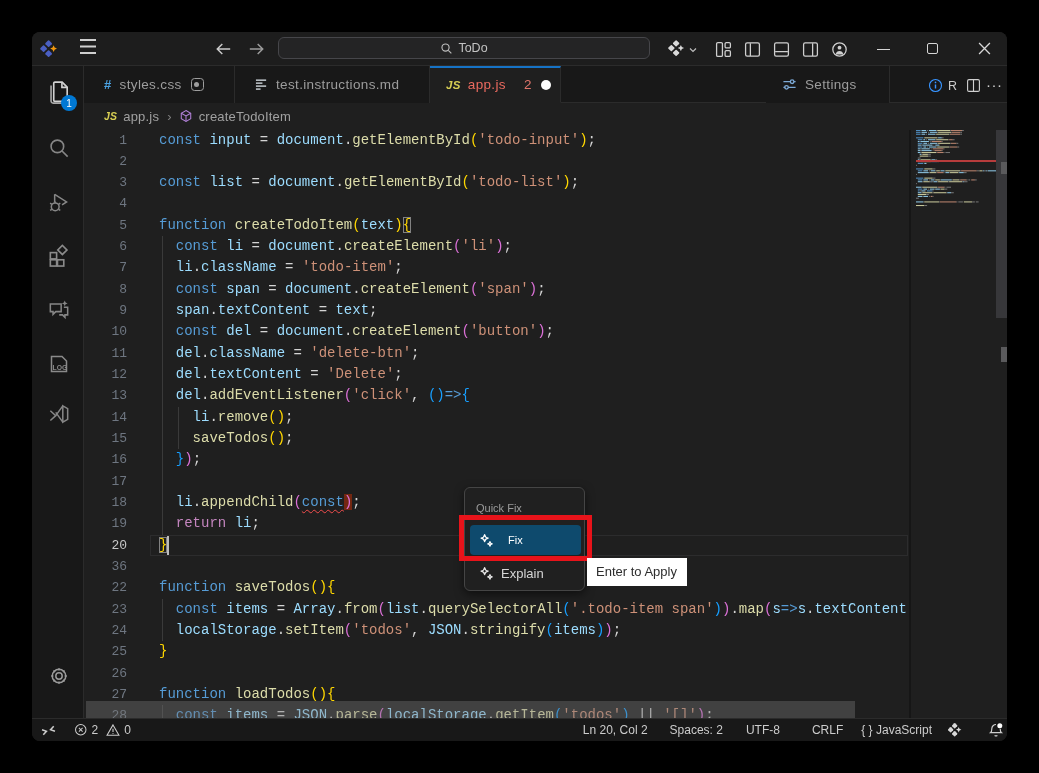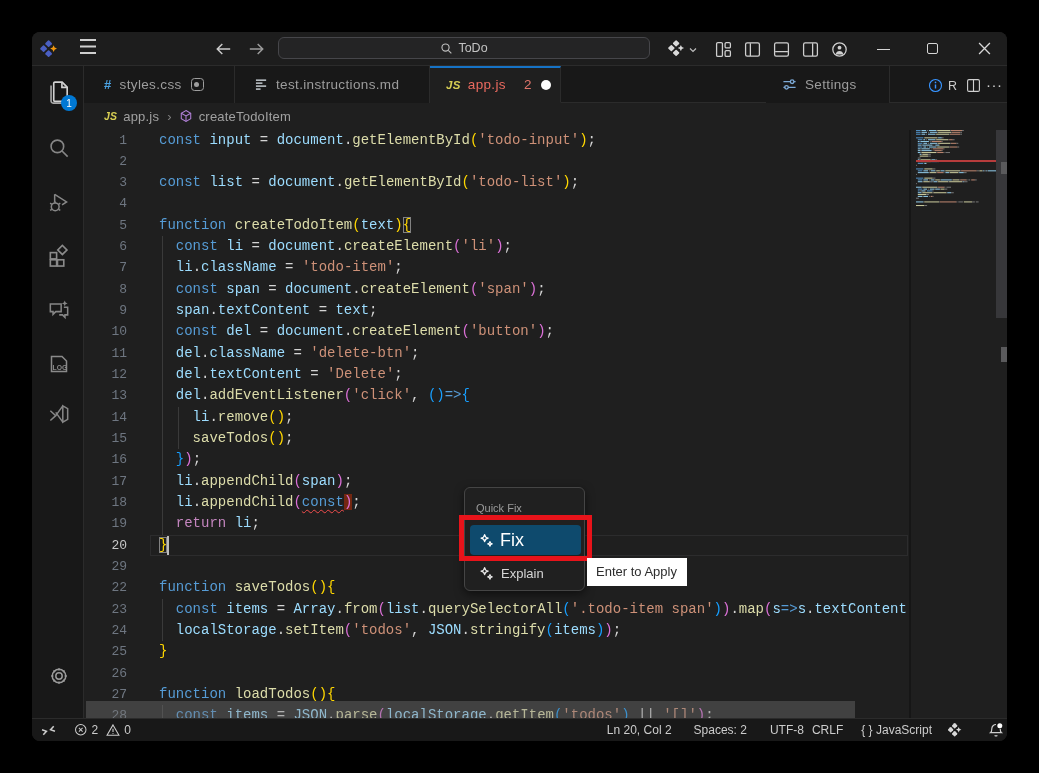--- a/index.html
+++ b/index.html
@@ -27,21 +27,21 @@
 i.k{color:#569cd6}i.c{color:#c586c0}i.v{color:#9cdcfe}i.f{color:#dcdcaa}
 i.s{color:#ce9178}i.p{color:#d4d4d4}i.y{color:#ffd700}i.m{color:#da70d6}i.u{color:#179fff}
 i.bx{outline:1px solid #828282;outline-offset:-1px}
 i.rust{background:#732711}
 i.sq{text-decoration:underline wavy #f14c4c 1px;text-underline-offset:3px}
 
 #status{position:absolute;left:0;bottom:0;width:100%;height:23px;background:#181818;border-top:1px solid #2b2b2b;color:#cccccc;font-size:12px;display:flex;align-items:center}
 .sit{display:flex;align-items:center;gap:4px}
 
 #qf{position:absolute;left:432px;top:455px;width:121px;height:104px;background:#202020;border:1px solid #454545;border-radius:6px;box-shadow:0 3px 10px rgba(0,0,0,.55)}
-#fixrow{position:absolute;left:5px;top:37px;width:111px;height:30px;background:#0e4a6d;border-radius:4px;display:flex;align-items:center;gap:6px;padding-left:9px;color:#fff;font-size:18px}
+#fixrow{position:absolute;left:5px;top:37px;width:111px;height:30px;background:#0e4a6d;border-radius:4px;display:flex;align-items:center;gap:14px;padding-left:9px;color:#fff;font-size:11px}
 #exrow{position:absolute;left:5px;top:71px;width:111px;height:28px;display:flex;align-items:center;gap:7px;padding-left:9px;color:#d6d6d6;font-size:13px}
 #redbox{position:absolute;left:427px;top:483px;width:133px;height:46px;border:5px solid #e8131a;z-index:5}
 #tip{position:absolute;left:554.5px;top:526px;width:100px;height:27.5px;background:#fff;color:#2d2d2d;font-size:13px;display:flex;align-items:center;justify-content:center;z-index:6}
 
 </style></head><body>
 <div id="w">
 <div id="title"></div>
 <div class="abs" style="left:7px;top:7px"><svg width="20" height="20" viewBox="0 0 20 20">
         <g fill="#4a5fc3">
           <g transform="translate(9.6,4.6) rotate(45)">
@@ -228,21 +228,21 @@
       <div class="ln" style="top:213.30px">11</div>
       <div class="ln" style="top:234.63px">12</div>
       <div class="ln" style="top:255.96px">13</div>
       <div class="ln" style="top:277.29px">14</div>
       <div class="ln" style="top:298.62px">15</div>
       <div class="ln" style="top:319.95px">16</div>
       <div class="ln" style="top:341.28px">17</div>
       <div class="ln" style="top:362.61px">18</div>
       <div class="ln" style="top:383.94px">19</div>
       <div class="ln cur" style="top:405.27px">20</div>
-      <div class="ln" style="top:426.60px">29</div>
+      <div class="ln" style="top:426.60px">36</div>
       <div class="ln" style="top:447.93px">22</div>
       <div class="ln" style="top:469.26px">23</div>
       <div class="ln" style="top:490.59px">24</div>
       <div class="ln" style="top:511.92px">25</div>
       <div class="ln" style="top:533.25px">26</div>
       <div class="ln" style="top:554.58px">27</div>
       <div class="ln" style="top:575.91px">28</div>
 <div id="codeclip">
 <div class="cl" style="top:0.00px"><i class="k">const</i><i class="p">&nbsp;</i><i class="v">input</i><i class="p">&nbsp;=&nbsp;</i><i class="v">document</i><i class="p">.</i><i class="f">getElementById</i><i class="y">(</i><i class="s">'todo-input'</i><i class="y">)</i><i class="p">;</i></div>
         <div class="cl" style="top:42.66px"><i class="k">const</i><i class="p">&nbsp;</i><i class="v">list</i><i class="p">&nbsp;=&nbsp;</i><i class="v">document</i><i class="p">.</i><i class="f">getElementById</i><i class="y">(</i><i class="s">'todo-list'</i><i class="y">)</i><i class="p">;</i></div>
@@ -252,21 +252,20 @@
         <div class="cl" style="top:127.98px"><i class="p">&nbsp;&nbsp;</i><i class="v">li</i><i class="p">.</i><i class="v">className</i><i class="p">&nbsp;=&nbsp;</i><i class="s">'todo-item'</i><i class="p">;</i></div>
         <div class="cl" style="top:149.31px"><i class="p">&nbsp;&nbsp;</i><i class="k">const</i><i class="p">&nbsp;</i><i class="v">span</i><i class="p">&nbsp;=&nbsp;</i><i class="v">document</i><i class="p">.</i><i class="f">createElement</i><i class="m">(</i><i class="s">'span'</i><i class="m">)</i><i class="p">;</i></div>
         <div class="cl" style="top:170.64px"><i class="p">&nbsp;&nbsp;</i><i class="v">span</i><i class="p">.</i><i class="v">textContent</i><i class="p">&nbsp;=&nbsp;</i><i class="v">text</i><i class="p">;</i></div>
         <div class="cl" style="top:191.97px"><i class="p">&nbsp;&nbsp;</i><i class="k">const</i><i class="p">&nbsp;</i><i class="v">del</i><i class="p">&nbsp;=&nbsp;</i><i class="v">document</i><i class="p">.</i><i class="f">createElement</i><i class="m">(</i><i class="s">'button'</i><i class="m">)</i><i class="p">;</i></div>
         <div class="cl" style="top:213.30px"><i class="p">&nbsp;&nbsp;</i><i class="v">del</i><i class="p">.</i><i class="v">className</i><i class="p">&nbsp;=&nbsp;</i><i class="s">'delete-btn'</i><i class="p">;</i></div>
         <div class="cl" style="top:234.63px"><i class="p">&nbsp;&nbsp;</i><i class="v">del</i><i class="p">.</i><i class="v">textContent</i><i class="p">&nbsp;=&nbsp;</i><i class="s">'Delete'</i><i class="p">;</i></div>
         <div class="cl" style="top:255.96px"><i class="p">&nbsp;&nbsp;</i><i class="v">del</i><i class="p">.</i><i class="f">addEventListener</i><i class="m">(</i><i class="s">'click'</i><i class="p">,&nbsp;</i><i class="u">()</i><i class="k">=&gt;</i><i class="u">{</i></div>
         <div class="cl" style="top:277.29px"><i class="p">&nbsp;&nbsp;&nbsp;&nbsp;</i><i class="v">li</i><i class="p">.</i><i class="f">remove</i><i class="y">()</i><i class="p">;</i></div>
         <div class="cl" style="top:298.62px"><i class="p">&nbsp;&nbsp;&nbsp;&nbsp;</i><i class="f">saveTodos</i><i class="y">()</i><i class="p">;</i></div>
         <div class="cl" style="top:319.95px"><i class="p">&nbsp;&nbsp;</i><i class="u">}</i><i class="m">)</i><i class="p">;</i></div>
-        <div class="cl" style="top:341.28px"><i class="p">&nbsp;&nbsp;</i><i class="v">li</i><i class="p">.</i><i class="f">appendChild</i><i class="m">(</i><i class="v">span</i><i class="m">)</i><i class="p">;</i></div>
         <div class="cl" style="top:362.61px"><i class="p">&nbsp;&nbsp;</i><i class="v">li</i><i class="p">.</i><i class="f">appendChild</i><i class="m">(</i><i class="k sq">const</i><i class="m rust">)</i><i class="p">;</i></div>
         <div class="cl" style="top:383.94px"><i class="p">&nbsp;&nbsp;</i><i class="c">return</i><i class="p">&nbsp;</i><i class="v">li</i><i class="p">;</i></div>
         <div class="cl" style="top:405.27px"><i class="y bx">}</i></div>
         <div class="cl" style="top:426.60px"></div>
         <div class="cl" style="top:447.93px"><i class="k">function</i><i class="p">&nbsp;</i><i class="f">saveTodos</i><i class="y">()</i><i class="y">{</i></div>
         <div class="cl" style="top:469.26px"><i class="p">&nbsp;&nbsp;</i><i class="k">const</i><i class="p">&nbsp;</i><i class="v">items</i><i class="p">&nbsp;=&nbsp;</i><i class="v">Array</i><i class="p">.</i><i class="f">from</i><i class="m">(</i><i class="v">list</i><i class="p">.</i><i class="f">querySelectorAll</i><i class="u">(</i><i class="s">'.todo-item&nbsp;span'</i><i class="u">)</i><i class="m">)</i><i class="p">.</i><i class="f">map</i><i class="m">(</i><i class="v">s</i><i class="k">=&gt;</i><i class="v">s</i><i class="p">.</i><i class="v">textContent</i><i class="m">)</i></div>
         <div class="cl" style="top:490.59px"><i class="p">&nbsp;&nbsp;</i><i class="v">localStorage</i><i class="p">.</i><i class="f">setItem</i><i class="m">(</i><i class="s">'todos'</i><i class="p">,&nbsp;</i><i class="v">JSON</i><i class="p">.</i><i class="f">stringify</i><i class="u">(</i><i class="v">items</i><i class="u">)</i><i class="m">)</i><i class="p">;</i></div>
         <div class="cl" style="top:511.92px"><i class="y">}</i></div>
         <div class="cl" style="top:533.25px"></div>
         <div class="cl" style="top:554.58px"><i class="k">function</i><i class="p">&nbsp;</i><i class="f">loadTodos</i><i class="y">()</i><i class="y">{</i></div>
@@ -550,21 +549,21 @@
 <div class="sit" style="margin-left:8px">
         <svg width="14" height="14" viewBox="0 0 16 16" fill="none" stroke="#cccccc" stroke-width="1.2">
           <path d="M8 2.2L14.8 14H1.2z"></path>
           <path d="M8 6.5v3.7M8 11.8v.7" stroke-width="1.3"></path>
         </svg>
         <span>0</span>
       </div>
 <div style="flex:1"></div>
 <div class="sit" style="margin-right:22px">Ln 20, Col 2</div>
 <div class="sit" style="margin-right:23px">Spaces: 2</div>
-<div class="sit" style="margin-right:8px">UTF-8</div>
+<div class="sit" style="margin-right:32px">UTF-8</div>
 <div class="sit" style="margin-right:18px">CRLF</div>
 <div class="sit" style="margin-right:15px">{ } JavaScript</div>
 <div style="margin-right:25px;display:flex">
         <svg width="16" height="16" viewBox="0 0 20 20">
           <g fill="#d8d8d8">
             <g transform="translate(9.6,4.6) rotate(45)">
               <rect x="-2.6" y="-2.6" width="5.2" height="5.2" rx="0.8"></rect>
             </g>
             <g transform="translate(4.6,9.6) rotate(45)">
               <rect x="-2.6" y="-2.6" width="5.2" height="5.2" rx="0.8"></rect>

